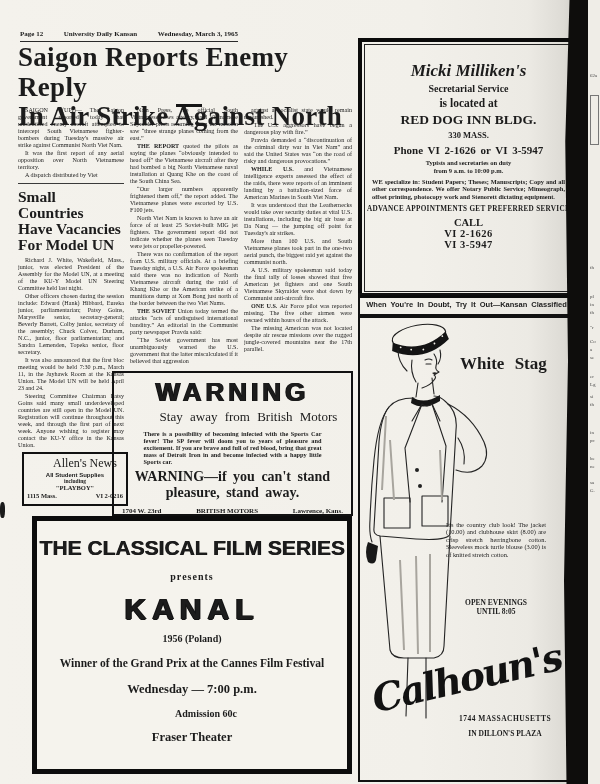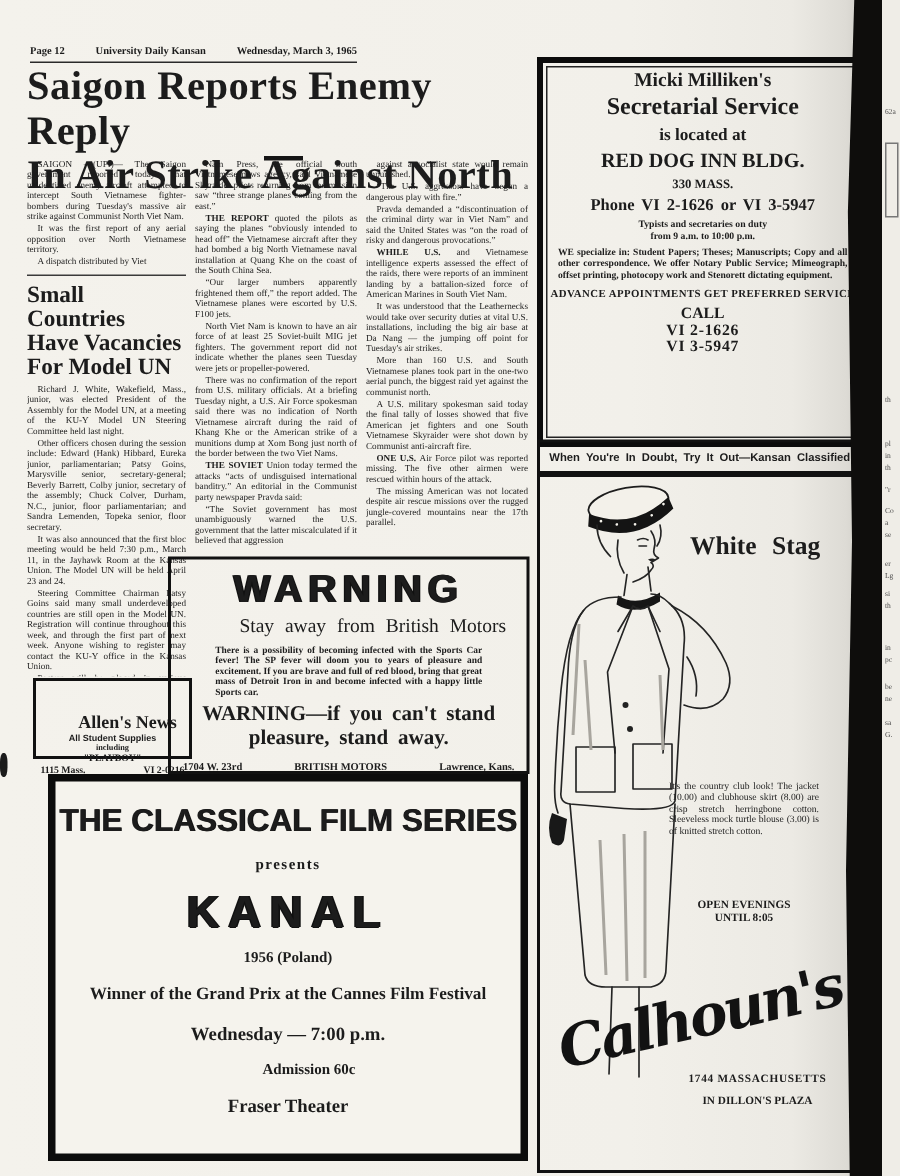--- a/index.html
+++ b/index.html
@@ -19,21 +19,21 @@
   .body-col{font-size:6.1px;line-height:7px;text-align:justify;overflow:hidden;}
   .body-col p{margin:0 0 1px 0;text-indent:7px;}
   .body-col p b{font-weight:bold;}
   .col1{left:18px;top:107px;width:106px;height:344px;}
   .col2{left:130px;top:107px;width:108px;height:262px;}
   .col3{left:244px;top:107px;width:108px;height:264px;}
   .subhead{font-size:15.5px;line-height:16px;font-weight:bold;text-align:left;
     border-top:1px solid #3a3a3a;padding-top:5px;margin:4px 0 4px 0;text-indent:0;}
   
   .allens{left:22px;top:452px;width:102px;height:50px;border:2px solid #111;text-align:center;}
-  .allens .t{font-size:12px;font-weight:bold;margin-top:20px;padding-left:20px;}
+  .allens .t{font-size:12px;font-weight:normal;margin-top:2px;padding-left:20px;}
   .allens .s1{font-size:6px;font-weight:bold;font-family:"Liberation Sans",sans-serif;margin-top:1px;}
   .allens .s2{font-size:5.5px;font-weight:bold;}
   .allens .s3{font-size:6.5px;font-weight:bold;}
   .allens .row{display:flex;justify-content:space-between;padding:1px 3px 0 3px;font-size:6.5px;font-weight:bold;}
   
   .warning{left:112px;top:371px;width:237px;height:141px;border:2px solid #111;text-align:center;overflow:hidden;}
   .warning .t{font-family:"Liberation Sans",sans-serif;font-weight:bold;font-size:26px;line-height:26px;
     letter-spacing:4px;margin-top:6px;text-shadow:.8px 0 #111,-.8px 0 #111;}
   .warning .sub{font-size:13px;font-weight:normal;word-spacing:4px;margin-top:4px;margin-left:32px;}
   .warning .body{width:178px;margin:5px auto 0;font-size:6.3px;line-height:7.1px;font-weight:bold;text-align:justify;}
@@ -49,22 +49,22 @@
   .film .year{font-size:10px;font-weight:bold;margin-top:7px;}
   .film .award{font-size:11.5px;font-weight:bold;margin-top:13px;}
   .film .time{font-size:12.5px;font-weight:bold;margin-top:13px;}
   .film .adm{font-size:10px;font-weight:bold;margin-top:11px;padding-left:28px;}
   .film .venue{font-size:12.5px;font-weight:bold;margin-top:11px;}
   
   .notice{left:358px;top:38px;width:213px;height:252px;border:4px solid #0b0b0b;}
   .notice-in{position:absolute;inset:2px;border:1px solid #222;text-align:center;overflow:hidden;}
   .notice .t{font-family:"Liberation Sans",sans-serif;font-weight:bold;font-size:23px;line-height:24px;
     letter-spacing:3px;margin-top:3px;text-shadow:1px 0 #111,-1px 0 #111,0 .6px #111;}
-  .notice .l1{font-size:13px;font-weight:bold;margin-top:0;}
-  .notice .l2{font-size:16px;font-weight:bold;margin-top:2px;}
+  .notice .l1{font-size:17px;font-weight:bold;margin-top:16px;font-style:italic;}
+  .notice .l2{font-size:10px;font-weight:bold;margin-top:2px;}
   .notice .l3{font-size:11.5px;font-weight:bold;margin-top:3px;}
   .notice .l4{font-size:13.5px;font-weight:bold;margin-top:3px;}
   .notice .l5{font-size:8.5px;font-weight:bold;margin-top:2px;}
   .notice .ph{font-size:11px;font-weight:bold;margin-top:4px;word-spacing:2px;}
   .notice .duty{font-size:6.5px;font-weight:bold;line-height:7.5px;margin-top:3px;}
   .notice .body{font-size:6.4px;line-height:7.3px;font-weight:bold;text-align:justify;margin:4px 7px 0;}
   .notice .adv{font-size:7.2px;font-weight:bold;letter-spacing:.3px;margin-top:5px;}
   .notice .call{font-size:10.5px;font-weight:bold;margin-top:4px;line-height:11px;}
   .notice .num{font-size:10.5px;font-weight:bold;line-height:11px;letter-spacing:.5px;}
   

